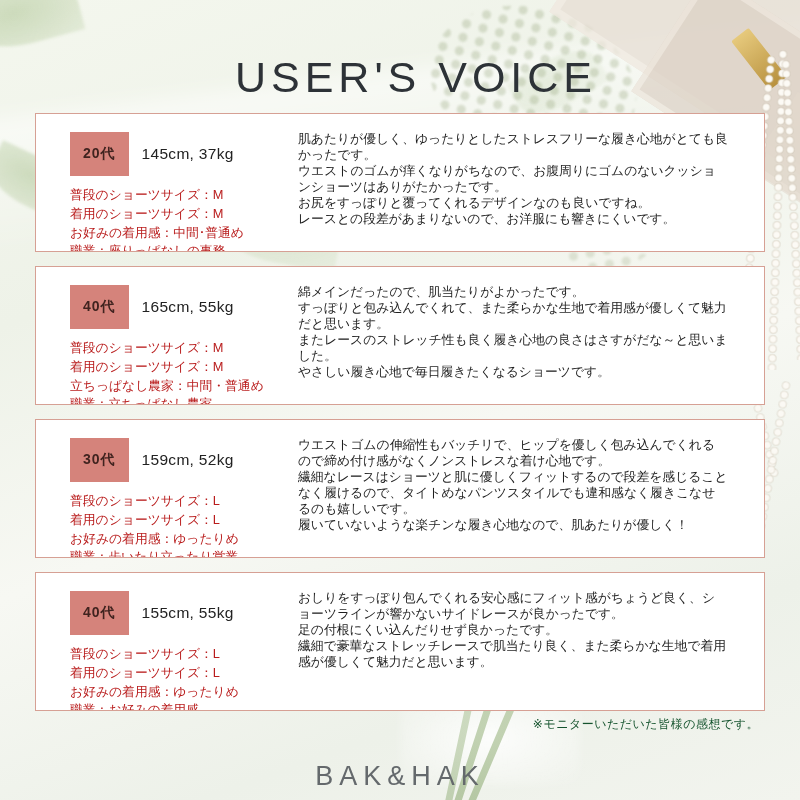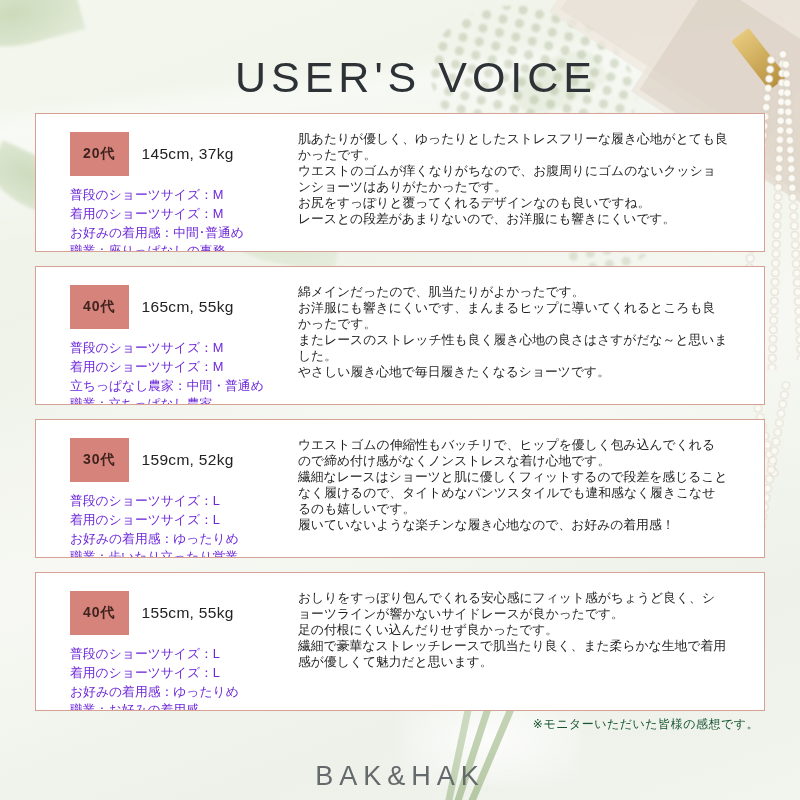--- a/index.html
+++ b/index.html
@@ -27,21 +27,21 @@
 
   .cards{position:absolute;left:35px;top:113px;width:730px;z-index:2;}
   .card{box-sizing:border-box;height:139px;margin-bottom:14px;display:flex;
         background:var(--card-bg,#ffffff);border:1px solid var(--card-border,#d6a094);
         padding:15px 0 0 34px;overflow:hidden;}
   .card-left{width:228px;flex:none;}
   .badge-row{display:flex;align-items:center;gap:13px;padding-top:3px;}
   .badge{background:var(--badge-bg,#d5837b);color:var(--badge-text,#40231f);
         font-size:14px;font-weight:bold;padding:13px 13px;letter-spacing:1px;flex:none;}
   .spec{font-size:15.5px;color:#222222;letter-spacing:0.3px;}
-  .stats{margin-top:10px;font-size:12.8px;line-height:18.8px;color:#6d28d9;}
+  .stats{margin-top:10px;font-size:12.8px;line-height:18.8px;color:#b91c1c;}
   .card-right{width:430px;flex:none;padding-top:2px;font-size:12.8px;line-height:16px;color:#1f1f1f;}
   .cm{margin:0;}
 
   .footnote{position:absolute;top:716px;right:41px;z-index:2;font-size:12px;color:#14532d;letter-spacing:0.5px;}
   .brand{position:absolute;top:761px;left:0;width:100%;text-align:center;z-index:2;
         font-size:27px;letter-spacing:6px;color:#64696c;}
 </style>
 </head>
 <body>
 
@@ -102,21 +102,21 @@
       </div>
       <div class="stats">
         <div class="stat">普段のショーツサイズ：M</div>
         <div class="stat">着用のショーツサイズ：M</div>
         <div class="stat">立ちっぱなし農家：中間・普通め</div>
         <div class="stat">職業：立ちっぱなし農家</div>
       </div>
     </div>
     <div class="card-right">
       <p class="cm">綿メインだったので、肌当たりがよかったです。</p>
-      <p class="cm">お洋服にも響きにくいです、まんまるヒップに導いてくれるところも良かったです。</p>
+      <p class="cm">すっぽりと包み込んでくれて、また柔らかな生地で着用感が優しくて魅力だと思います。</p>
       <p class="cm">またレースのストレッチ性も良く履き心地の良さはさすがだな～と思いました。</p>
       <p class="cm">やさしい履き心地で毎日履きたくなるショーツです。</p>
     </div>
   </section>
 
   <section class="card">
     <div class="card-left">
       <div class="badge-row">
         <span class="badge">30代</span>
         <span class="spec">159cm, 52kg</span>
@@ -124,21 +124,21 @@
       <div class="stats">
         <div class="stat">普段のショーツサイズ：L</div>
         <div class="stat">着用のショーツサイズ：L</div>
         <div class="stat">お好みの着用感：ゆったりめ</div>
         <div class="stat">職業：歩いたり立ったり営業</div>
       </div>
     </div>
     <div class="card-right">
       <p class="cm">ウエストゴムの伸縮性もバッチリで、ヒップを優しく包み込んでくれるので締め付け感がなくノンストレスな着け心地です。</p>
       <p class="cm">繊細なレースはショーツと肌に優しくフィットするので段差を感じることなく履けるので、タイトめなパンツスタイルでも違和感なく履きこなせるのも嬉しいです。</p>
-      <p class="cm">履いていないような楽チンな履き心地なので、お好みの着用感！</p>
+      <p class="cm">履いていないような楽チンな履き心地なので、肌あたりが優しく！</p>
     </div>
   </section>
 
   <section class="card">
     <div class="card-left">
       <div class="badge-row">
         <span class="badge">40代</span>
         <span class="spec">155cm, 55kg</span>
       </div>
       <div class="stats">

